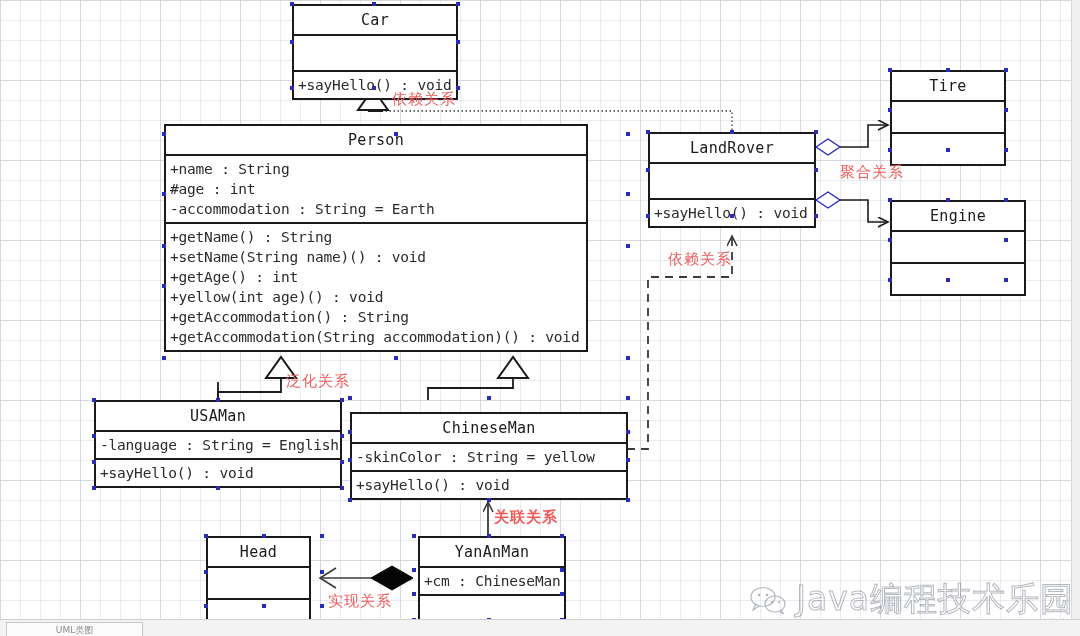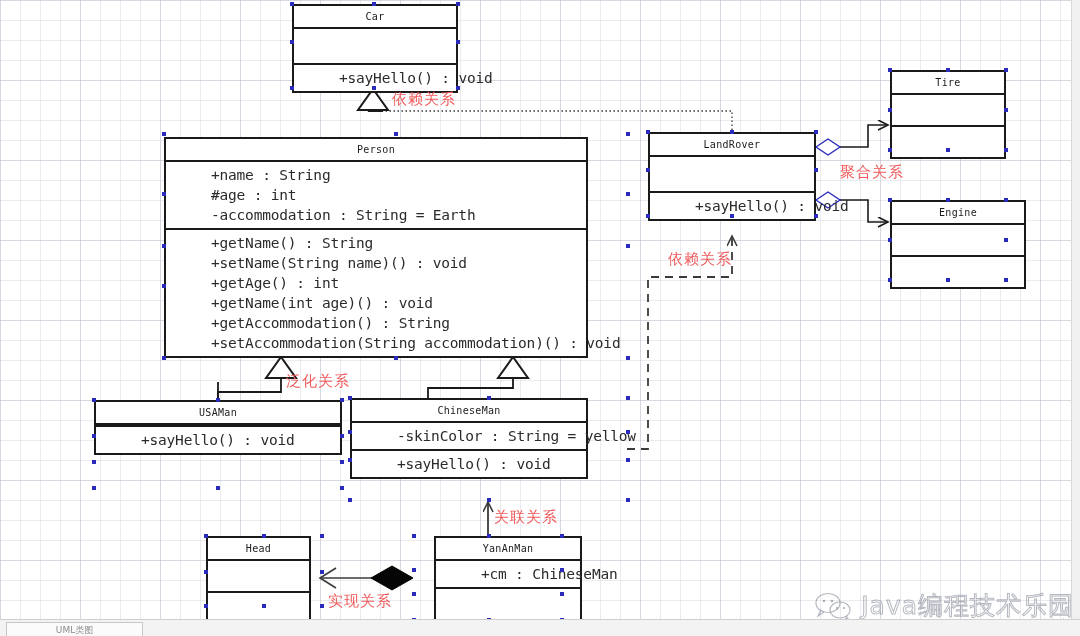--- a/index.html
+++ b/index.html
@@ -25,31 +25,30 @@
   .uml{
     position:absolute;
     background:#ffffff;
     border:2px solid #1a1a1a;
     box-sizing:border-box;
     z-index:5;
   }
   .uml .title{
     text-align:center;
     font-family:"DejaVu Sans Mono", monospace;
-    font-size:10px;
+    font-size:15px;
     color:#1a1a1a;
     padding:5px 4px 5px 4px;
     letter-spacing:.3px;
     white-space:nowrap;
   }
   .uml .sep{height:0;border-top:2px solid #1a1a1a;}
   .uml .cmp{
     padding:3px 0 3px 4px;
     box-sizing:border-box;
-    margin-left:41px;
   }
   .uml .row{
     font-family:"DejaVu Sans Mono", monospace;
     font-size:14.5px;
     color:#2b2b2b;
     line-height:20px;
     white-space:nowrap;
     letter-spacing:-.2px;
   }
   .empty-cmp{height:34px;}
@@ -70,21 +69,21 @@
   }
 
   
   #wm{
     position:absolute;right:6px;bottom:14px;
     z-index:9;pointer-events:none;
     display:flex;align-items:center;gap:8px;
   }
   #wm .wm-text{
     font-family:"DejaVu Sans", sans-serif;
-    font-size:25px;
+    font-size:33px;
     color:transparent;
     -webkit-text-stroke:1px rgba(120,125,140,.55);
     white-space:nowrap;
     letter-spacing:1px;
   }
   #wm-sub{
     position:absolute;right:8px;bottom:0px;z-index:9;
     display:flex;gap:6px;align-items:baseline;
     pointer-events:none;
   }
@@ -186,36 +185,36 @@
   </div>
   <div class="h" style="left:290px;top:2px;"></div>
     <div class="h" style="left:372px;top:2px;"></div>
   <div class="h" style="left:456px;top:2px;"></div>
     <div class="h" style="left:290px;top:40px;"></div>
   <div class="h" style="left:456px;top:40px;"></div>
     <div class="h" style="left:290px;top:86px;"></div>
   <div class="h" style="left:372px;top:86px;"></div>
     <div class="h" style="left:456px;top:86px;"></div>
 
-  <div class="uml" style="left:164px;top:137px;width:424px;">
+  <div class="uml" style="left:164px;top:124px;width:424px;">
     <div class="title">Person</div>
     <div class="sep"></div>
     <div class="cmp">
       <div class="row">+name : String</div>
       <div class="row">#age : int</div>
       <div class="row">-accommodation : String = Earth</div>
     </div>
     <div class="sep"></div>
     <div class="cmp">
       <div class="row">+getName() : String</div>
       <div class="row">+setName(String name)() : void</div>
       <div class="row">+getAge() : int</div>
-      <div class="row">+getName(int age)() : void</div>
+      <div class="row">+yellow(int age)() : void</div>
       <div class="row">+getAccommodation() : String</div>
-      <div class="row">+setAccommodation(String accommodation)() : void</div>
+      <div class="row">+getAccommodation(String accommodation)() : void</div>
     </div>
   </div>
   <div class="h" style="left:162px;top:132px;"></div>
     <div class="h" style="left:394px;top:132px;"></div>
   <div class="h" style="left:626px;top:132px;"></div>
     <div class="h" style="left:162px;top:192px;"></div>
   <div class="h" style="left:626px;top:192px;"></div>
     <div class="h" style="left:162px;top:244px;"></div>
   <div class="h" style="left:626px;top:244px;"></div>
     <div class="h" style="left:162px;top:284px;"></div>
@@ -269,37 +268,40 @@
   <div class="h" style="left:1004px;top:198px;"></div>
     <div class="h" style="left:888px;top:238px;"></div>
   <div class="h" style="left:1004px;top:238px;"></div>
     <div class="h" style="left:888px;top:278px;"></div>
   <div class="h" style="left:946px;top:278px;"></div>
     <div class="h" style="left:1004px;top:278px;"></div>
 
   <div class="uml" style="left:94px;top:400px;width:248px;">
     <div class="title">USAMan</div>
     <div class="sep"></div>
+    <div class="cmp">
+      <div class="row">-language : String = English</div>
+    </div>
     <div class="sep"></div>
     <div class="cmp">
       <div class="row">+sayHello() : void</div>
     </div>
   </div>
   <div class="h" style="left:92px;top:398px;"></div>
     <div class="h" style="left:216px;top:398px;"></div>
   <div class="h" style="left:340px;top:398px;"></div>
     <div class="h" style="left:92px;top:434px;"></div>
   <div class="h" style="left:340px;top:434px;"></div>
     <div class="h" style="left:92px;top:460px;"></div>
   <div class="h" style="left:340px;top:460px;"></div>
     <div class="h" style="left:92px;top:486px;"></div>
   <div class="h" style="left:216px;top:486px;"></div>
     <div class="h" style="left:340px;top:486px;"></div>
 
-  <div class="uml" style="left:350px;top:398px;width:238px;">
+  <div class="uml" style="left:350px;top:412px;width:278px;">
     <div class="title">ChineseMan</div>
     <div class="sep"></div>
     <div class="cmp">
       <div class="row">-skinColor : String = yellow</div>
     </div>
     <div class="sep"></div>
     <div class="cmp">
       <div class="row">+sayHello() : void</div>
     </div>
   </div>
@@ -323,21 +325,21 @@
   </div>
   <div class="h" style="left:204px;top:534px;"></div>
     <div class="h" style="left:262px;top:534px;"></div>
   <div class="h" style="left:320px;top:534px;"></div>
     <div class="h" style="left:204px;top:570px;"></div>
   <div class="h" style="left:320px;top:570px;"></div>
     <div class="h" style="left:204px;top:604px;"></div>
   <div class="h" style="left:262px;top:604px;"></div>
     <div class="h" style="left:320px;top:604px;"></div>
 
-  <div class="uml" style="left:434px;top:536px;width:148px;">
+  <div class="uml" style="left:418px;top:536px;width:148px;">
     <div class="title">YanAnMan</div>
     <div class="sep"></div>
     <div class="cmp">
       <div class="row">+cm : ChineseMan</div>
     </div>
     <div class="sep"></div>
     <div class="cmp empty-cmp-sm"></div>
   </div>
   <div class="h" style="left:412px;top:534px;"></div>
     <div class="h" style="left:487px;top:534px;"></div>
@@ -347,21 +349,21 @@
     <div class="h" style="left:412px;top:592px;"></div>
   <div class="h" style="left:560px;top:592px;"></div>
     <div class="h" style="left:412px;top:618px;"></div>
   <div class="h" style="left:487px;top:618px;"></div>
     <div class="h" style="left:560px;top:618px;"></div>
 
   <div class="lab" style="left:392px;top:90px;">依赖关系</div>
   <div class="lab" style="left:840px;top:163px;">聚合关系</div>
   <div class="lab" style="left:668px;top:250px;">依赖关系</div>
   <div class="lab" style="left:286px;top:372px;">泛化关系</div>
-  <div class="lab" style="left:494px;top:508px;">关联关系</div>
+  <div class="lab" style="left:494px;top:508px;font-weight:bold;">关联关系</div>
   <div class="lab" style="left:328px;top:592px;">实现关系</div>
 
   <div id="wm">
     <svg width="40" height="30" viewBox="0 0 40 30">
       <ellipse cx="15" cy="12" rx="12" ry="9.5" fill="none" stroke="rgba(120,125,140,.55)" stroke-width="1.2"></ellipse>
       <path d="M8,19 L5,25 L11,21" fill="none" stroke="rgba(120,125,140,.55)" stroke-width="1.2"></path>
       <ellipse cx="27" cy="19" rx="10" ry="8" fill="none" stroke="rgba(120,125,140,.55)" stroke-width="1.2"></ellipse>
       <path d="M33,25 L36,29 L32,27" fill="none" stroke="rgba(120,125,140,.55)" stroke-width="1.2"></path>
       <circle cx="11" cy="10" r="1.3" fill="rgba(120,125,140,.6)"></circle>
       <circle cx="19" cy="10" r="1.3" fill="rgba(120,125,140,.6)"></circle>

